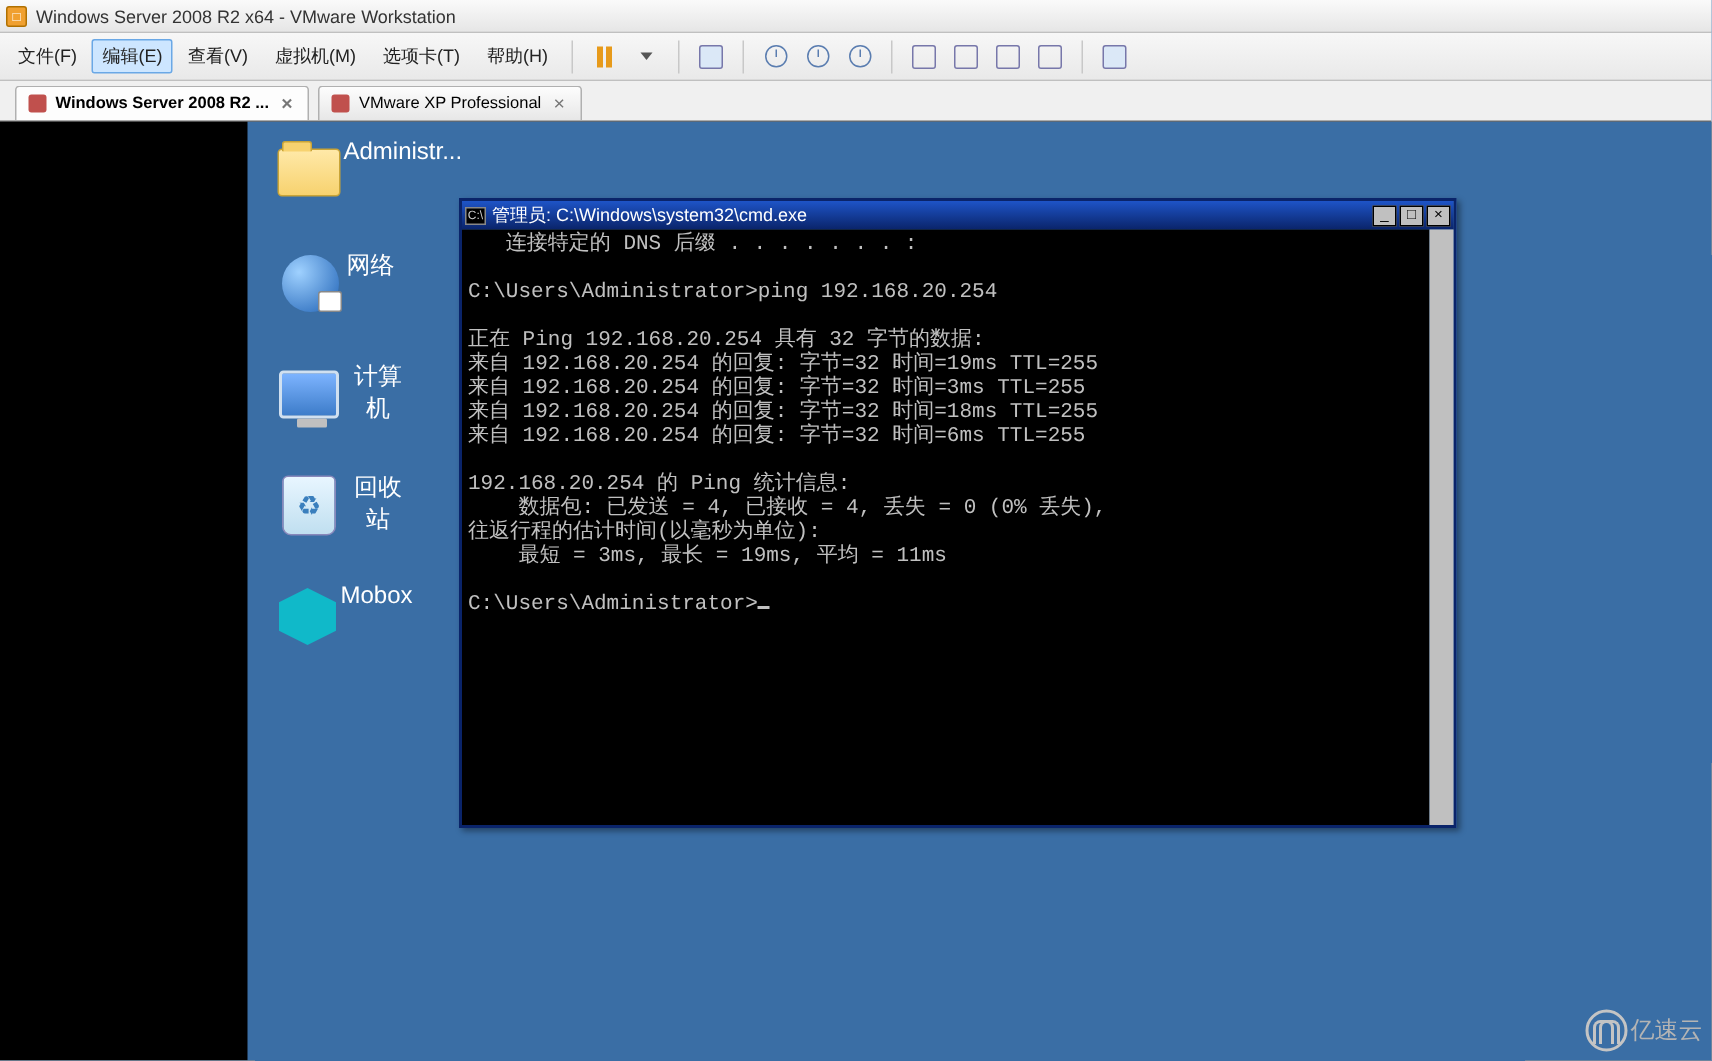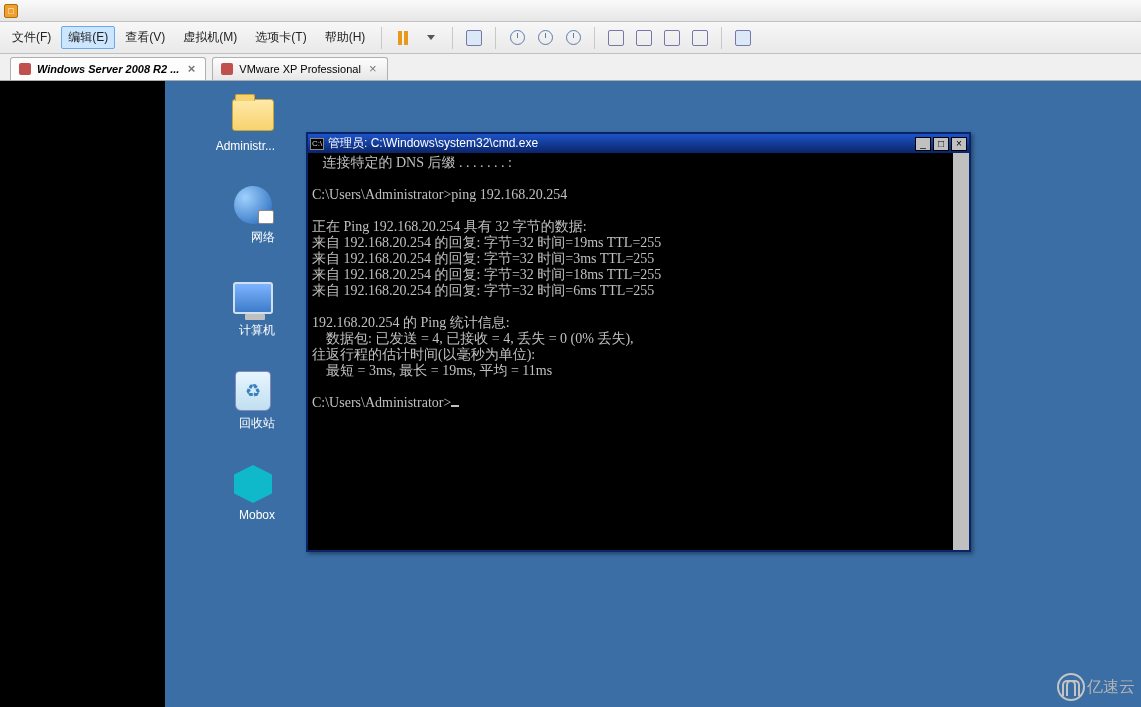--- a/index.html
+++ b/index.html
@@ -17,68 +17,69 @@
 .tb-pause{display:flex;gap:2px;} .tb-pause span{width:4px;height:14px;background:#e79a1a;}
 .tb-dd{width:0;height:0;border-left:4px solid transparent;border-right:4px solid transparent;border-top:5px solid #555;}
 .tb-icon{width:16px;height:16px;border:1px solid #77a;border-radius:2px;}
 .tb-clock{width:15px;height:15px;border:1.5px solid #5a7db0;border-radius:50%;position:relative;}
 .tb-clock::before{content:"";position:absolute;width:1px;height:5px;background:#5a7db0;left:50%;top:2px;}
 
 .vmware-tabs { height: 27px; background: #f0f0f0; border-bottom: 1px solid #acacac; display: flex; align-items: flex-end; padding: 0 10px; gap: 6px; }
 .vm-tab { height: 23px; background: linear-gradient(#fdfdfd,#e7e7e7); border: 1px solid #b0b0b0; border-bottom: none; border-radius: 3px 3px 0 0; display: flex; align-items: center; padding: 0 8px; font-size: 11px; gap: 6px; cursor: default; }
 .vm-tab .tab-icon{width:12px;height:12px;background:#c0504d;border-radius:2px;}
 .vm-tab .tab-close{width:12px;height:12px;color:#777;font-size:13px;line-height:12px;text-align:center;cursor:pointer;}
-.vm-tab.active{background:#fdfdfd;font-weight:bold;font-style:italic;}
+.vm-tab.active{background:#fdfdfd;font-weight:bold;}
 
 .vm-viewport { flex: 1; background: #000; position: relative; overflow: hidden; }
 
 
 .guest-desktop { position: absolute; left: 165px; top: 0; right: 0; bottom: 0; background: #3a6ea5; }
 .black-left { position:absolute; left:0; top:0; width:165px; bottom:0; background:#000; }
 
 .desktop-icons { position: absolute; left: 5px; top: 12px; width: 120px; display: flex; flex-direction: column; gap: 30px; align-items:center;}
-.desk-icon { width: 90px; display:flex;flex-direction:column;align-items:flex-end;gap:2px;color:#fff;font-size:12px;text-align:center;cursor:default;}
+.desk-icon { width: 90px; display:flex;flex-direction:row;align-items:flex-start;gap:2px;color:#fff;font-size:16px;text-align:center;cursor:default;}
 .desk-icon .ico{width:44px;height:44px;display:flex;align-items:center;justify-content:center;}
 .folder-glyph{width:42px;height:32px;background:linear-gradient(#ffe9a8,#f7d26f);border:1px solid #c9a437;border-radius:3px;position:relative;}
 .folder-glyph::before{content:"";position:absolute;width:18px;height:6px;background:#f7d26f;border:1px solid #c9a437;border-bottom:none;border-radius:2px 2px 0 0;top:-6px;left:2px;}
 .computer-glyph{width:40px;height:32px;background:linear-gradient(#7db4ff,#3d7cc9);border:2px solid #d0e0f0;border-radius:3px;position:relative;}
 .computer-glyph::after{content:"";position:absolute;width:20px;height:6px;background:#c0c0c0;bottom:-8px;left:10px;border-radius:1px;}
 .network-glyph{width:38px;height:38px;background:radial-gradient(circle at 30% 30%,#9fd1ff,#1e61b5);border-radius:50%;position:relative;}
 .network-glyph::after{content:"";position:absolute;width:14px;height:12px;background:#fff;bottom:0;right:-2px;border:1px solid #888;border-radius:2px;}
 .recycle-glyph{width:36px;height:40px;background:linear-gradient(#e8f6ff,#c0dff0);border:1px solid #88b;border-radius:4px 4px 6px 6px;position:relative;}
 .recycle-glyph::before{content:"♻";position:absolute;inset:0;display:flex;align-items:center;justify-content:center;color:#3a7fbd;font-size:18px;}
 .mobox-glyph{width:38px;height:38px;background:#10b9c9;clip-path:polygon(50% 0,100% 25%,100% 75%,50% 100%,0 75%,0 25%);}
 .srv-glyph{width:40px;height:40px;background:linear-gradient(#b0c8e0,#5c84a8);border:1px solid #4a6a8a;border-radius:3px;position:relative;}
 .srv-glyph::after{content:"";position:absolute;width:18px;height:14px;background:#e0c060;right:-2px;bottom:-2px;border:1px solid #a08030;border-radius:2px;}
 
 
 .cmd-window { position: absolute; left: 141px; top: 51px; width: 665px; height: 420px; border: 2px solid #0a246a; box-shadow: 2px 2px 4px rgba(0,0,0,0.4); display:flex;flex-direction:column;}
 .cmd-titlebar { height: 19px; background: linear-gradient(#1e54c7, #0a246a); display: flex; align-items: center; padding: 0 2px; font-size: 12px; color: #fff; font-family: "SimSun","NSimSun",monospace;}
 .cmd-titlebar .ico{width:14px;height:12px;background:#000;border:1px solid #888;margin-right:4px;font-size:8px;color:#ccc;text-align:center;line-height:10px;}
 .cmd-titlebar .ttl{flex:1;white-space:nowrap;overflow:hidden;}
 .cmd-titlebar .win-btns{display:flex;gap:2px;}
 .cmd-titlebar .win-btn{width:16px;height:14px;background:#c0c0c0;border:1px solid #000;font-size:10px;line-height:12px;text-align:center;color:#000;cursor:default;font-family:Arial;}
-.cmd-body { flex:1; background:#000; color:#c0c0c0; font-family:Liberation Serif, serif; font-size:14px; line-height:16px; padding:2px 4px; white-space:pre; overflow:hidden; letter-spacing:0;}
+.cmd-body { flex:1; background:#000; color:#c0c0c0; font-family:Liberation Mono, monospace; font-size:14px; line-height:16px; padding:2px 4px; white-space:pre; overflow:hidden; letter-spacing:0;}
 .cmd-scroll{width:16px;background:#c0c0c0;}
 .cmd-body-wrap{flex:1;display:flex;}
 .cursor{display:inline-block;width:8px;height:2px;background:#c0c0c0;vertical-align:baseline;}
 
 
 .watermark{position:absolute;right:6px;bottom:6px;display:flex;align-items:center;gap:2px;color:#b4b4b4;font-size:16px;font-family:"Microsoft YaHei";}
 .wm-circ{width:28px;height:28px;border:2px solid #c4c4c4;border-radius:50%;position:relative;}
 .wm-circ::before,.wm-circ::after{content:"";position:absolute;width:10px;height:14px;border:2px solid #c4c4c4;border-radius:5px 5px 0 0;border-bottom:none;}
 .wm-circ::before{left:3px;top:5px;} .wm-circ::after{right:3px;top:5px;}
 </style>
 </head>
 <body>
 
 <div class="vmware-window">
 
   <div class="vmware-titlebar">
     <span class="app-icon">□</span>
+    <span>Windows Server 2008 R2 x64 - VMware Workstation</span>
   </div>
 
   <div class="vmware-menubar">
     <span class="menu-item">文件(F)</span>
     <span class="menu-item hot">编辑(E)</span>
     <span class="menu-item">查看(V)</span>
     <span class="menu-item">虚拟机(M)</span>
     <span class="menu-item">选项卡(T)</span>
     <span class="menu-item">帮助(H)</span>
     <span class="sep"></span>

